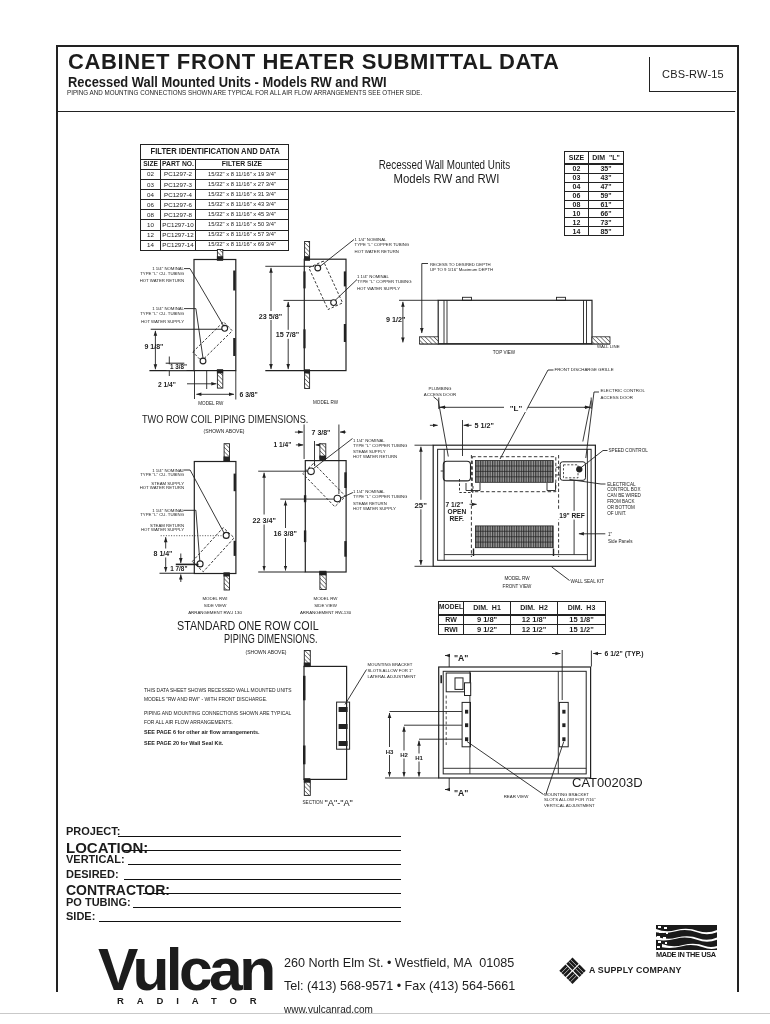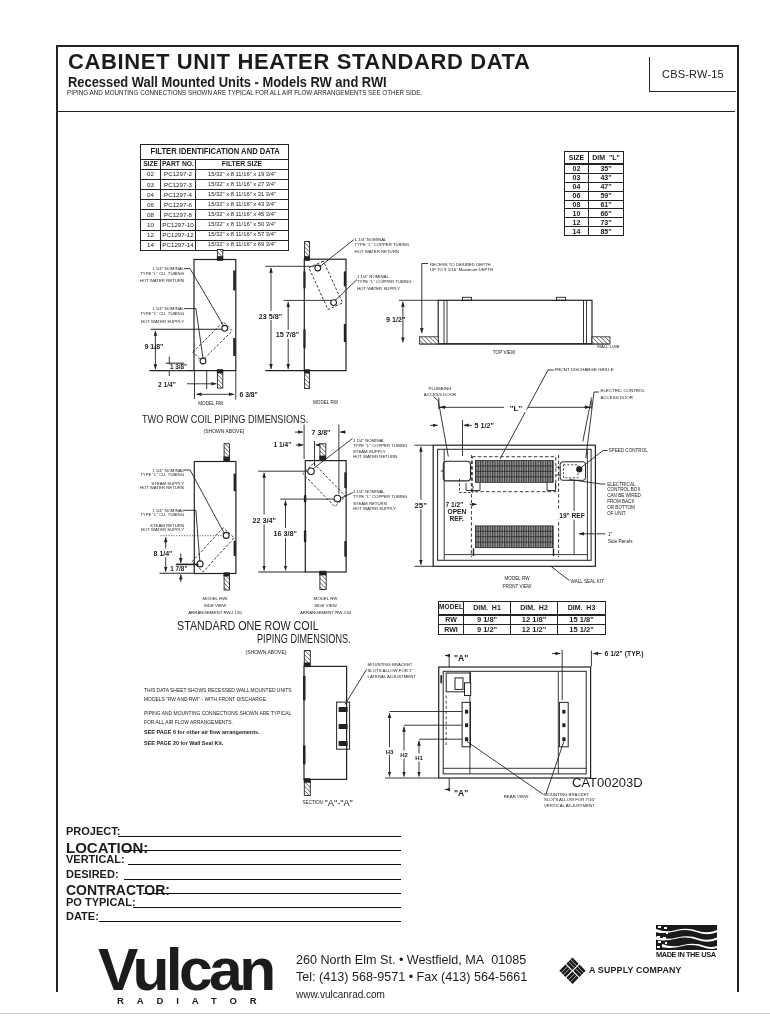--- a/index.html
+++ b/index.html
@@ -10,21 +10,21 @@
 </style></head>
 <body>
 <div id="page">
 
   <div class="abs" style="left:56px;top:45px;width:679px;height:945px;border-left:2px solid #222;border-top:2px solid #222;border-right:2px solid #222"></div>
 
   <div class="abs" style="left:57px;top:111px;width:678px;height:0;border-top:1.6px solid #222"></div>
 
   <div class="abs" style="left:649px;top:57px;width:86px;height:34px;border-left:1.8px solid #222;border-bottom:1.8px solid #222;display:flex;align-items:center;justify-content:center;font-size:11px;font-weight:normal;letter-spacing:.2px">CBS-RW-15</div>
 
-  <div class="abs b" style="left:68px;top:48.9px;font-size:22px;letter-spacing:.62px">CABINET UNIT HEATER STANDARD DATA</div>
+  <div class="abs b" style="left:68px;top:48.9px;font-size:22px;letter-spacing:.62px">CABINET FRONT HEATER SUBMITTAL DATA</div>
   <div class="abs b" style="left:68px;top:72.9px;font-size:15px;transform:scaleX(.86);transform-origin:left top;white-space:nowrap">Recessed Wall Mounted Units - Models RW and RWI</div>
   <div class="abs" style="left:67px;top:87.6px;font-size:8px;transform:scaleX(.78);transform-origin:left top;white-space:nowrap">PIPING AND MOUNTING CONNECTIONS SHOWN ARE TYPICAL FOR ALL AIR FLOW ARRANGEMENTS SEE OTHER SIDE.</div>
 
   <div class="abs" style="left:140px;top:146px;width:149px;text-align:center;font-size:8.9px;font-weight:bold;white-space:nowrap"><span style="display:inline-block;transform:scaleX(.86);transform-origin:center">FILTER IDENTIFICATION AND DATA</span></div>
   <div class="abs" style="left:140px;top:144px">
   <table style="border:1.6px solid #222;width:148px;font-family:'Liberation Sans',sans-serif">
         <colgroup>
           <col style="width:20px">
           <col style="width:35px">
           <col style="width:93px">
@@ -75,20 +75,21 @@
           </tr>
     <tr>
             <td style="border:1px solid #222;font-size:6.2px;text-align:center;height:9.1px">14</td>
             <td style="border:1px solid #222;font-size:6.2px;text-align:center">PC1297-14</td>
             <td style="border:1px solid #222;font-size:5.8px;text-align:center">15/32" x 8 11/16" x 69 3/4"</td>
           </tr>
   </tbody>
       </table>
   </div>
 
+  <div class="abs" style="left:344px;top:158px;width:200px;text-align:center;font-size:12.8px;line-height:14.4px"><span style="display:inline-block;transform:scaleX(.77)">Recessed Wall Mounted Units</span><br><span style="display:inline-block;transform:scaleX(.89);margin-left:5px">Models RW and RWI</span></div>
 
   <div class="abs" style="left:564px;top:151px">
   <table style="border:1.8px solid #222;width:59px">
         <colgroup>
           <col style="width:24px">
           <col style="width:35px">
         </colgroup>
     <tbody>
           <tr>
             <td style="border:1px solid #222;border-bottom:2.2px solid #222;width:23px;text-align:center;font-size:7px;font-weight:bold;height:11px">SIZE</td>
@@ -157,21 +158,21 @@
             <td style="border:1px solid #222;text-align:center;font-size:7.5px;font-weight:bold">12 1/2"</td>
             <td style="border:1px solid #222;text-align:center;font-size:7.5px;font-weight:bold">15 1/2"</td>
           </tr>
   </tbody>
       </table>
   </div>
 
   <div class="abs" style="left:141.5px;top:413.4px;font-size:10.9px;transform:scaleX(.84);transform-origin:left top;white-space:nowrap">TWO ROW COIL PIPING DIMENSIONS.</div>
   <div class="abs" style="left:174px;top:427.6px;width:100px;text-align:center;font-size:5px">(SHOWN ABOVE)</div>
   <div class="abs" style="left:161.5px;top:617.8px;width:200px;font-size:13px;white-space:nowrap"><span style="display:inline-block;transform:scaleX(.825)">STANDARD ONE ROW COIL</span></div>
-  <div class="abs" style="left:170.5px;top:631px;width:200px;text-align:right;font-size:13px;white-space:nowrap"><span style="display:inline-block;transform:scaleX(.70)">PIPING DIMENSIONS.</span></div>
+  <div class="abs" style="left:170.5px;top:631px;width:200px;text-align:center;font-size:13px;white-space:nowrap"><span style="display:inline-block;transform:scaleX(.70)">PIPING DIMENSIONS.</span></div>
   <div class="abs" style="left:216px;top:648.6px;width:100px;text-align:center;font-size:5px">(SHOWN ABOVE)</div>
 
   <div class="abs" style="left:144px;top:686px;font-size:5.6px;line-height:9px;transform:scaleX(.88);transform-origin:left top;white-space:nowrap">
     THIS DATA SHEET SHOWS RECESSED WALL MOUNTED UNITS<br>MODELS "RW AND RWI" - WITH FRONT DISCHARGE.
   </div>
   <div class="abs" style="left:144px;top:709px;font-size:5.6px;line-height:9px;transform:scaleX(.88);transform-origin:left top;white-space:nowrap">
     PIPING AND MOUNTING CONNECTIONS SHOWN ARE TYPICAL<br>FOR ALL AIR FLOW ARRANGEMENTS.<br><span class="b" style="font-size:6.2px">SEE PAGE 6 for other air flow arrangements.</span>
   </div>
   <div class="abs b" style="left:144px;top:739px;font-size:6.2px;transform:scaleX(.88);transform-origin:left top;white-space:nowrap">SEE PAGE 20 for Wall Seal Kit.</div>
 
@@ -180,30 +181,30 @@
   <div class="abs b" style="left:66px;top:825px;font-size:11px">PROJECT:<span style="font-weight:bold"></span></div>
   <div class="abs" style="left:118px;top:836px;width:283px;border-bottom:1.4px solid #111"></div>
   <div class="abs b" style="left:66px;top:839.2px;font-size:15px">LOCATION:</div>
   <div class="abs" style="left:124px;top:850.2px;width:277px;border-bottom:1.4px solid #111"></div>
   <div class="abs b" style="left:66px;top:853.4px;font-size:11px">VERTICAL:</div>
   <div class="abs" style="left:128px;top:864.4px;width:273px;border-bottom:1.4px solid #111"></div>
   <div class="abs b" style="left:66px;top:867.6px;font-size:11px">DESIRED:</div>
   <div class="abs" style="left:124px;top:878.6px;width:277px;border-bottom:1.4px solid #111"></div>
   <div class="abs b" style="left:66px;top:881.8px;font-size:14px">CONTRACTOR:</div>
   <div class="abs" style="left:143px;top:892.8px;width:258px;border-bottom:1.4px solid #111"></div>
-  <div class="abs b" style="left:66px;top:896px;font-size:11px">PO TYPICAL:</div>
+  <div class="abs b" style="left:66px;top:896px;font-size:11px">PO TUBING:</div>
   <div class="abs" style="left:133px;top:907px;width:268px;border-bottom:1.4px solid #111"></div>
-  <div class="abs b" style="left:66px;top:910.2px;font-size:11px">DATE:</div>
+  <div class="abs b" style="left:66px;top:910.2px;font-size:11px">SIDE:</div>
   <div class="abs" style="left:99px;top:921.2px;width:302px;border-bottom:1.4px solid #111"></div>
 
   <div id="vulcan" class="abs" style="left:98px;top:936px;width:180px">
     <div style="font-weight:bold;font-size:59px;letter-spacing:-3.5px;transform:scaleX(1.025);transform-origin:left top;margin-top:0">Vulcan</div>
     <div style="font-weight:bold;font-size:9.5px;letter-spacing:12.9px;margin:-9px 0 0 19px">RADIATOR</div>
   </div>
-  <div class="abs" style="left:296px;top:952px;font-size:12.6px;line-height:17px">260 North Elm St. • Westfield, MA&nbsp; 01085<br>Tel: (413) 568-9571 • Fax (413) 564-5661<br><span style="font-size:10px">www.vulcanrad.com</span></div>
+  <div class="abs" style="left:284px;top:952px;font-size:12.6px;line-height:23px">260 North Elm St. • Westfield, MA&nbsp; 01085<br>Tel: (413) 568-9571 • Fax (413) 564-5661<br><span style="font-size:10px">www.vulcanrad.com</span></div>
 
   <svg class="abs" style="left:559px;top:957px" width="27" height="27" viewBox="0 0 31 31">
     <g transform="rotate(45 15.5 15.5)">
       <rect x="5" y="5" width="10" height="10" fill="#1a1a1a"></rect>
       <rect x="16.4" y="5" width="10" height="10" fill="#1a1a1a"></rect>
       <rect x="5" y="16.4" width="10" height="10" fill="#1a1a1a"></rect>
       <rect x="16.4" y="16.4" width="10" height="10" fill="#1a1a1a"></rect>
       <g stroke="#fff" stroke-width=".7">
         <line x1="5" y1="8.3" x2="15" y2="8.3"></line>
           <line x1="5" y1="11.6" x2="15" y2="11.6"></line>

